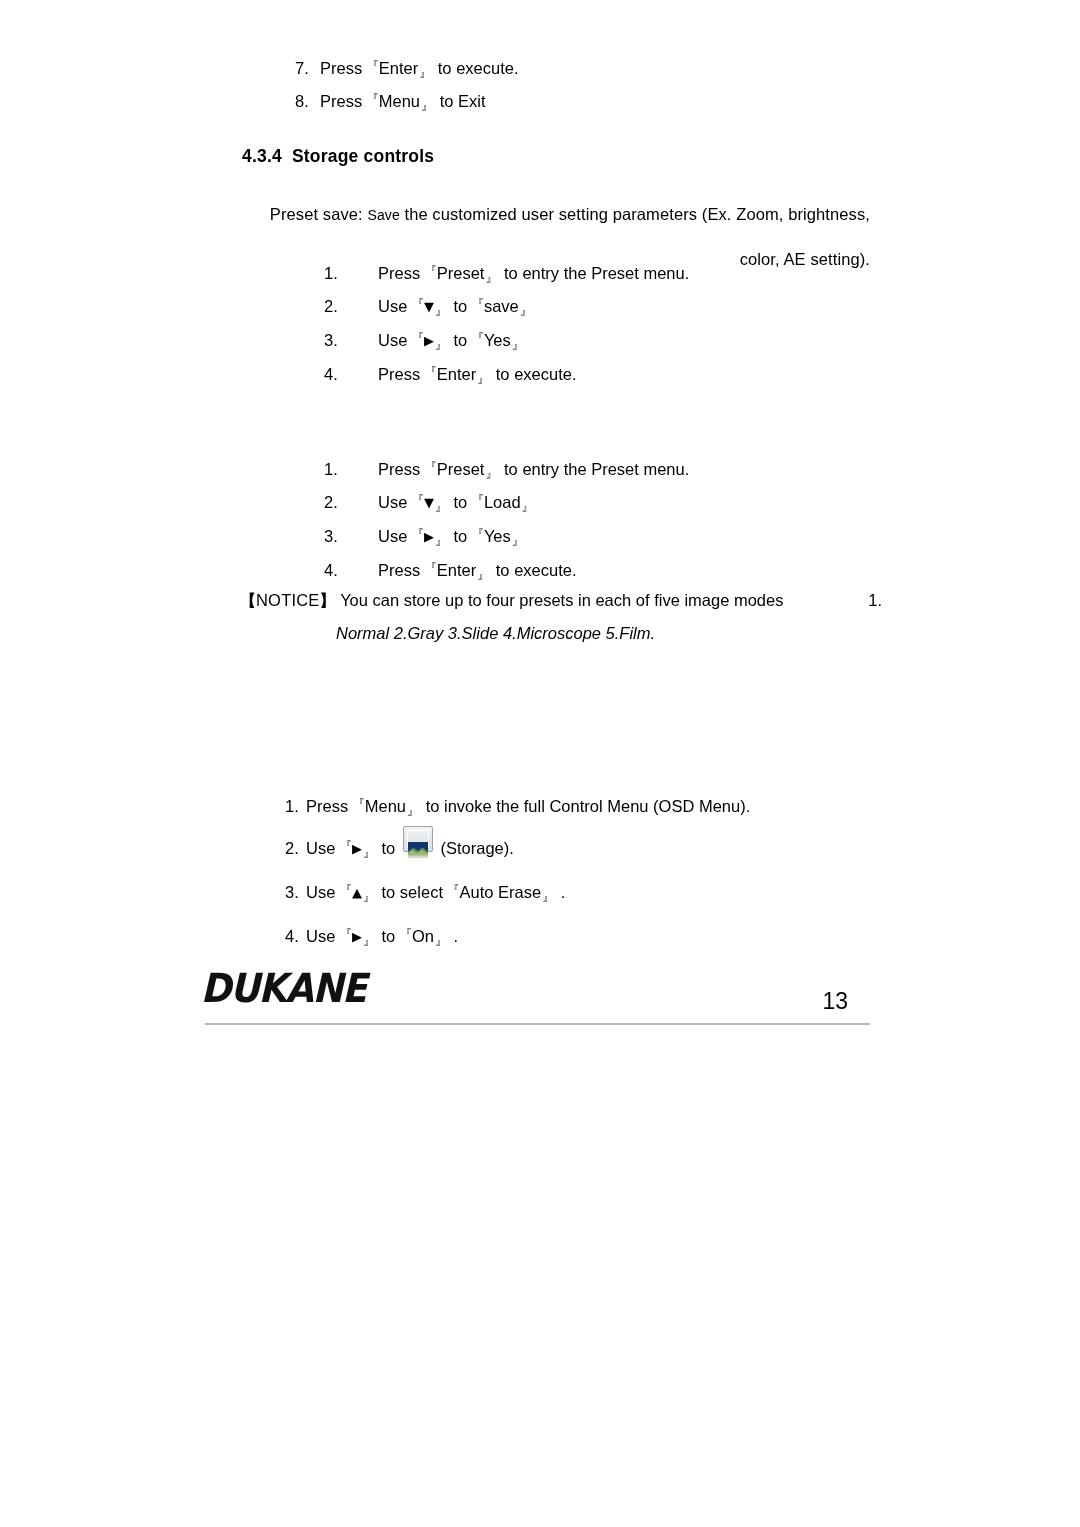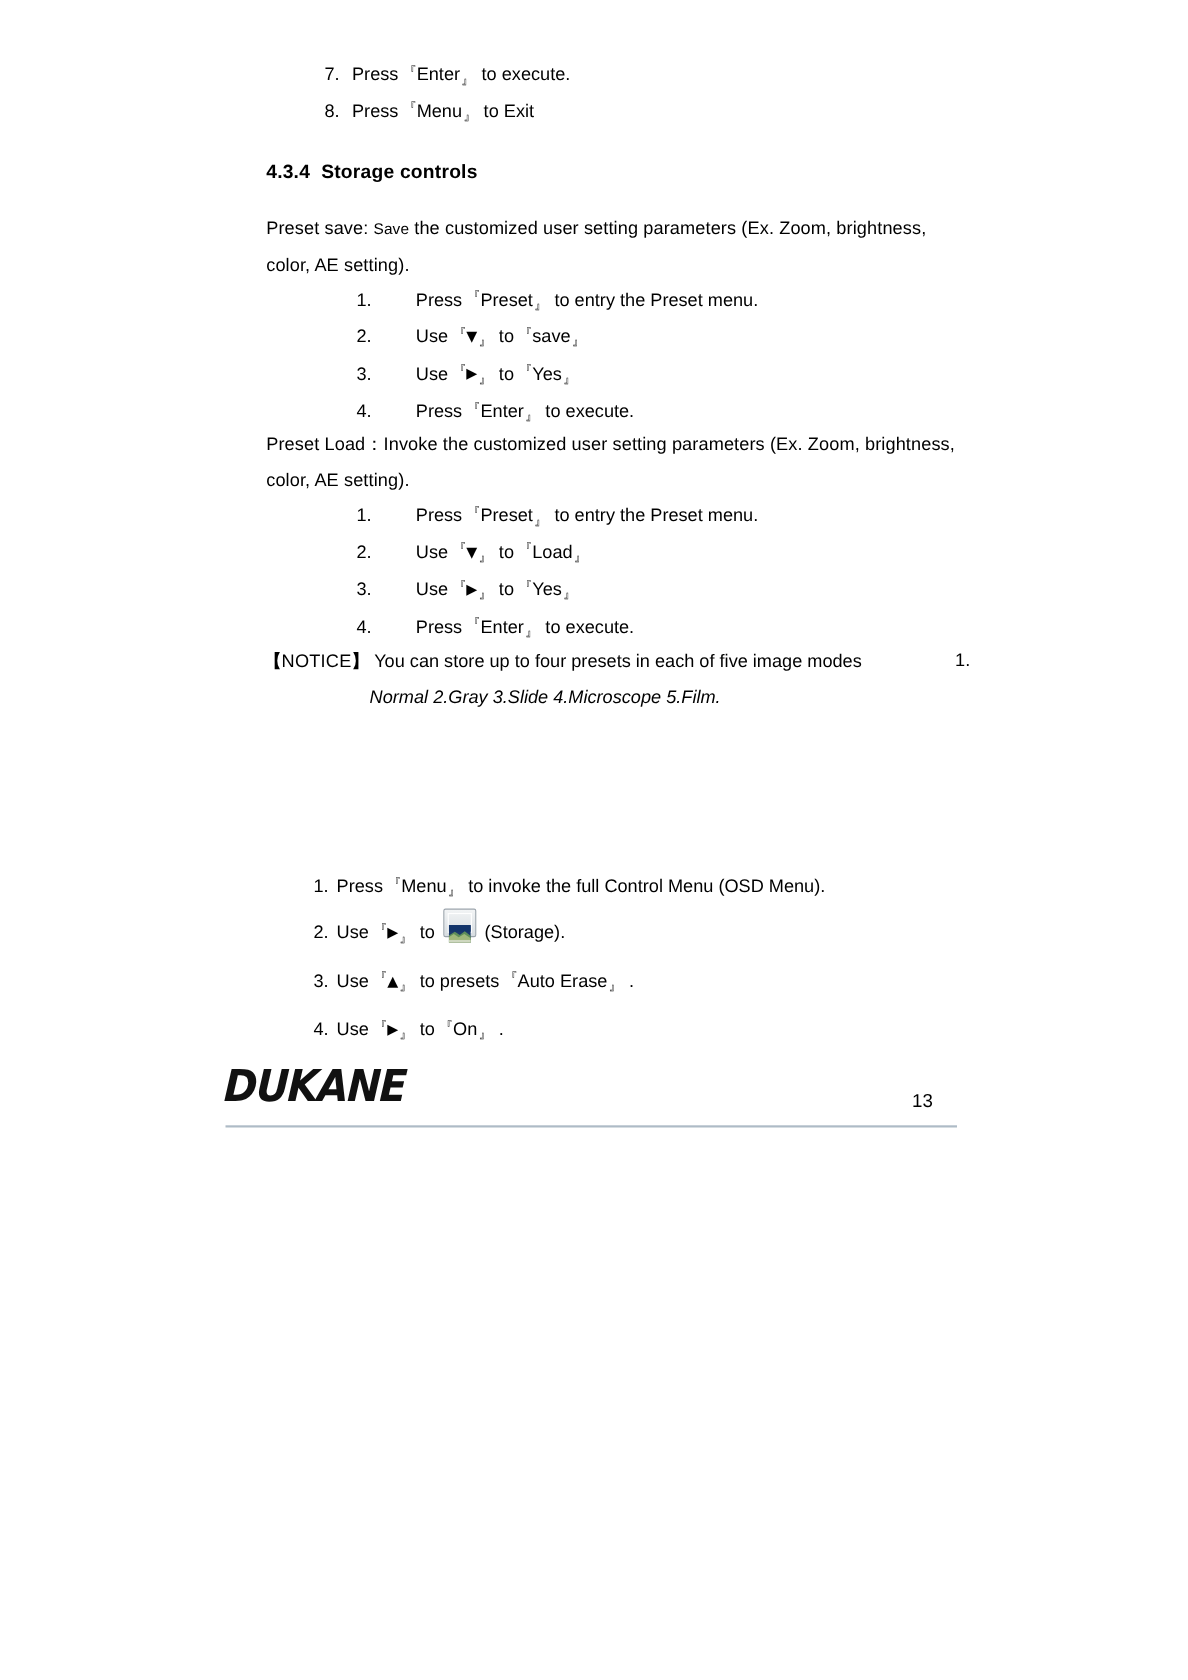--- a/index.html
+++ b/index.html
@@ -27,22 +27,23 @@
   
   .content {
     position: absolute;
     left: 242px;
     top: 0;
     width: 630px;
   }
 
   .para {
     font-size: 16.5px;
-    line-height: 33px;
+    line-height: 44px;
     letter-spacing: 0.1px;
+    text-align: right;
   }
 
   
   .heading {
     font-size: 17.5px;
     font-weight: bold;
     letter-spacing: 0.2px;
     white-space: nowrap;
   }
   .heading .num { margin-right: 10px; }
@@ -168,21 +169,21 @@
     letter-spacing: -1.5px;
     color: #111111;
     transform: scaleX(0.92) skewX(-3deg);
     transform-origin: left top;
     line-height: 46px;
   }
   .page-num {
     position: absolute;
     right: 22px;
     top: 26px;
-    font-size: 17px;
+    font-size: 23px;
     line-height: 20px;
   }
   .rule {
     position: absolute;
     left: 0;
     top: 58px;
     width: 665px;
     height: 2px;
     background: #aebbc6;
   }
@@ -223,23 +224,20 @@
       </li>
       <li>
         <span class="marker">3.</span><span>Use </span><span class="ck-open">『</span><span class="arrow">▶</span><span class="ck-close">』</span><span> to </span><span class="ck-open">『</span><span>Yes</span><span class="ck-close">』</span>
       </li>
       <li>
         <span class="marker">4.</span><span>Press </span><span class="ck-open">『</span><span>Enter</span><span class="ck-close">』</span><span> to execute.</span>
       </li>
     </ul>
   </div>
 
-  <div class="content" style="top:388px; width:628px;">
-    <div class="para">Preset Load：Invoke the customized user setting parameters (Ex. Zoom, brightness, color, AE setting).</div>
-  </div>
 
   <div class="content" style="top:453px;">
     <ul class="list-wide">
       <li>
         <span class="marker">1.</span><span>Press </span><span class="ck-open">『</span><span>Preset</span><span class="ck-close">』</span><span> to entry the Preset menu.</span>
       </li>
       <li>
         <span class="marker">2.</span><span>Use </span><span class="ck-open">『</span><span class="arrow">▼</span><span class="ck-close">』</span><span> to </span><span class="ck-open">『</span><span>Load</span><span class="ck-close">』</span>
       </li>
       <li>
@@ -268,21 +266,21 @@
       <li>
         <span class="marker">2.</span><span>Use </span><span class="ck-open">『</span><span class="arrow">▶</span><span class="ck-close">』</span><span> to </span><span class="storage-icon"><span class="thumb"><svg width="100%" height="100%" viewBox="0 0 40 32" preserveAspectRatio="none">
                 <rect x="0" y="0" width="40" height="32" fill="#1b3a6b"></rect>
                 <rect x="0" y="0" width="40" height="12" fill="#13356a"></rect>
                 <path d="M0 19 L11 12 L20 18 L29 11 L40 20 L40 32 L0 32 Z" fill="#5f8f5a"></path>
                 <path d="M0 22 L9 16 L18 22 L28 16 L40 24 L40 32 L0 32 Z" fill="#9fb87a"></path>
                 <rect x="0" y="27" width="40" height="5" fill="#cfd8c0"></rect>
               </svg></span></span><span> (Storage).</span>
       </li>
       <li>
-        <span class="marker">3.</span><span>Use </span><span class="ck-open">『</span><span class="arrow">▲</span><span class="ck-close">』</span><span> to presets </span><span class="ck-open">『</span><span>Auto Erase</span><span class="ck-close">』</span><span> .</span>
+        <span class="marker">3.</span><span>Use </span><span class="ck-open">『</span><span class="arrow">▲</span><span class="ck-close">』</span><span> to select </span><span class="ck-open">『</span><span>Auto Erase</span><span class="ck-close">』</span><span> .</span>
       </li>
       <li>
         <span class="marker">4.</span><span>Use </span><span class="ck-open">『</span><span class="arrow">▶</span><span class="ck-close">』</span><span> to </span><span class="ck-open">『</span><span>On</span><span class="ck-close">』</span><span> .</span>
       </li>
     </ul>
   </div>
 
   <div class="footer">
     <div class="logo">DUKANE</div>
     <div class="page-num">13</div>

